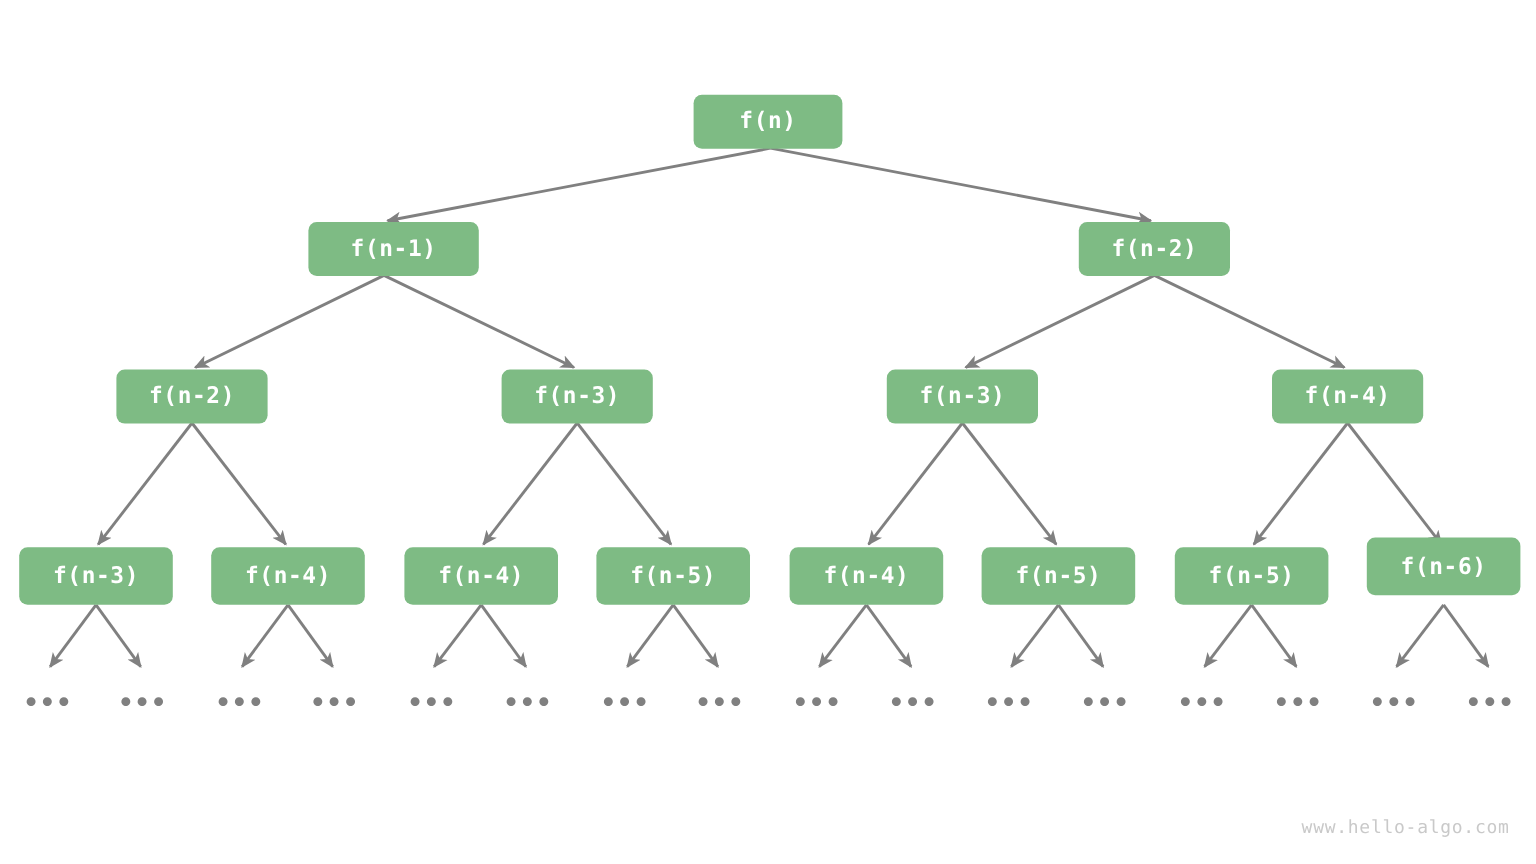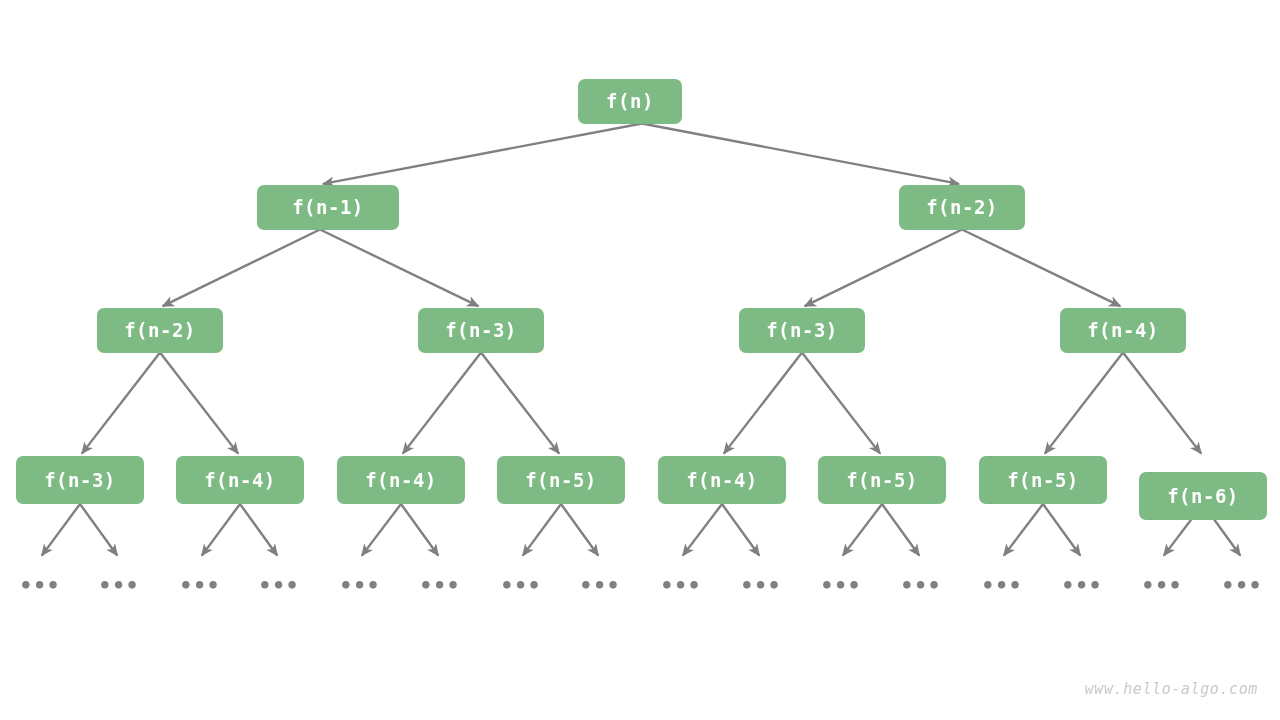--- a/index.html
+++ b/index.html
@@ -55,21 +55,20 @@
   }
   #watermark {
     position: absolute;
     right: 22px;
     bottom: 22px;
     color: #c9c9c9;
     font-family: "DejaVu Sans Mono", monospace;
     font-size: 15px;
     letter-spacing: 0.6px;
     white-space: nowrap;
-    font-style: italic;
   }
 </style>
 </head>
 <body>
 
 <div id="stage">
 
   <svg id="edges" viewBox="0 0 1280 720" xmlns="http://www.w3.org/2000/svg">
     <defs>
       <marker id="arrowhead" viewBox="0 0 10 10" refX="9" refY="5" markerWidth="5.2" markerHeight="5.2" orient="auto-start-reverse">
@@ -106,35 +105,35 @@
         <line x1="882" y1="504" x2="842.8141277205744" y2="555.6106610509509" stroke="#808080" stroke-width="2.4" marker-end="url(#arrowhead)"></line>
         <line x1="882" y1="504" x2="919.243528338467" y2="555.5679623148004" stroke="#808080" stroke-width="2.4" marker-end="url(#arrowhead)"></line>
         <line x1="1043" y1="504" x2="1003.8141277205744" y2="555.6106610509509" stroke="#808080" stroke-width="2.4" marker-end="url(#arrowhead)"></line>
         <line x1="1043" y1="504" x2="1080.2435283384668" y2="555.5679623148004" stroke="#808080" stroke-width="2.4" marker-end="url(#arrowhead)"></line>
         <line x1="1203" y1="504" x2="1163.8141277205743" y2="555.6106610509509" stroke="#808080" stroke-width="2.4" marker-end="url(#arrowhead)"></line>
         <line x1="1203" y1="504" x2="1240.2435283384668" y2="555.5679623148004" stroke="#808080" stroke-width="2.4" marker-end="url(#arrowhead)"></line>
       </g>
   </svg>
 
   <div id="nodes-layer">
-      <div class="node" style="left: 578px; top: 78.5px; width: 104px; height: 45px;">f(n)</div>
+      <div class="node" style="left: 578px; top: 78.5px; width: 124px; height: 45px;">f(n)</div>
       <div class="node" style="left: 257px; top: 184.5px; width: 142px; height: 45px;">f(n-1)</div>
       <div class="node" style="left: 899px; top: 184.5px; width: 126px; height: 45px;">f(n-2)</div>
       <div class="node" style="left: 97px; top: 307.5px; width: 126px; height: 45px;">f(n-2)</div>
       <div class="node" style="left: 418px; top: 307.5px; width: 126px; height: 45px;">f(n-3)</div>
       <div class="node" style="left: 739px; top: 307.5px; width: 126px; height: 45px;">f(n-3)</div>
       <div class="node" style="left: 1060px; top: 307.5px; width: 126px; height: 45px;">f(n-4)</div>
       <div class="node" style="left: 16px; top: 456px; width: 128px; height: 48px;">f(n-3)</div>
       <div class="node" style="left: 176px; top: 456px; width: 128px; height: 48px;">f(n-4)</div>
       <div class="node" style="left: 337px; top: 456px; width: 128px; height: 48px;">f(n-4)</div>
       <div class="node" style="left: 497px; top: 456px; width: 128px; height: 48px;">f(n-5)</div>
       <div class="node" style="left: 658px; top: 456px; width: 128px; height: 48px;">f(n-4)</div>
       <div class="node" style="left: 818px; top: 456px; width: 128px; height: 48px;">f(n-5)</div>
       <div class="node" style="left: 979px; top: 456px; width: 128px; height: 48px;">f(n-5)</div>
-      <div class="node" style="left: 1139px; top: 472px; width: 128px; height: 48px;">f(n-6)</div>
+      <div class="node" style="left: 1139px; top: 448px; width: 128px; height: 48px;">f(n-6)</div>
     </div>
   <div id="ellipsis-layer">
       <div class="ellipsis" style="left: 40px; top: 586px;">•••</div>
       <div class="ellipsis" style="left: 119px; top: 586px;">•••</div>
       <div class="ellipsis" style="left: 200px; top: 586px;">•••</div>
       <div class="ellipsis" style="left: 279px; top: 586px;">•••</div>
       <div class="ellipsis" style="left: 360px; top: 586px;">•••</div>
       <div class="ellipsis" style="left: 440px; top: 586px;">•••</div>
       <div class="ellipsis" style="left: 521px; top: 586px;">•••</div>
       <div class="ellipsis" style="left: 600px; top: 586px;">•••</div>

